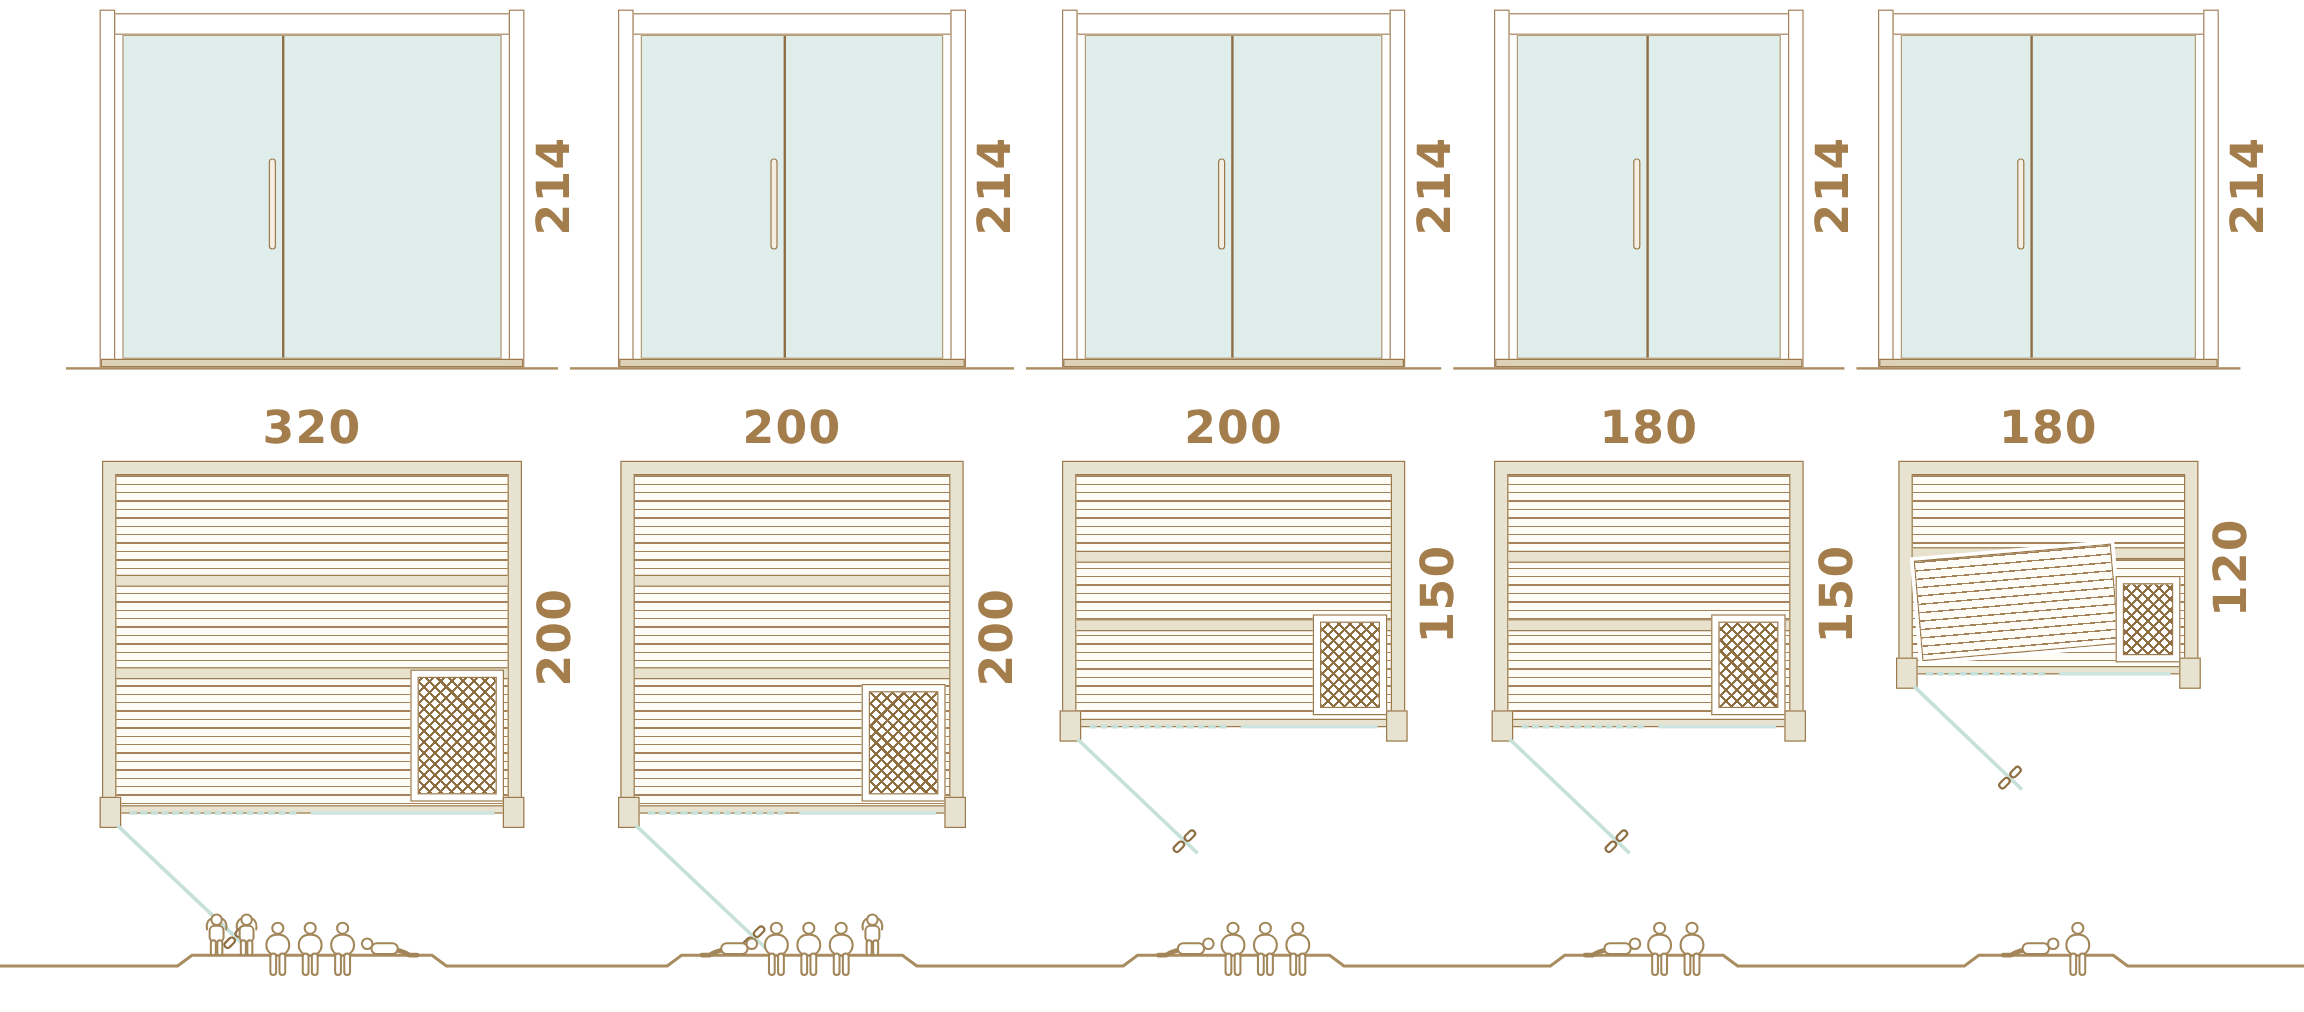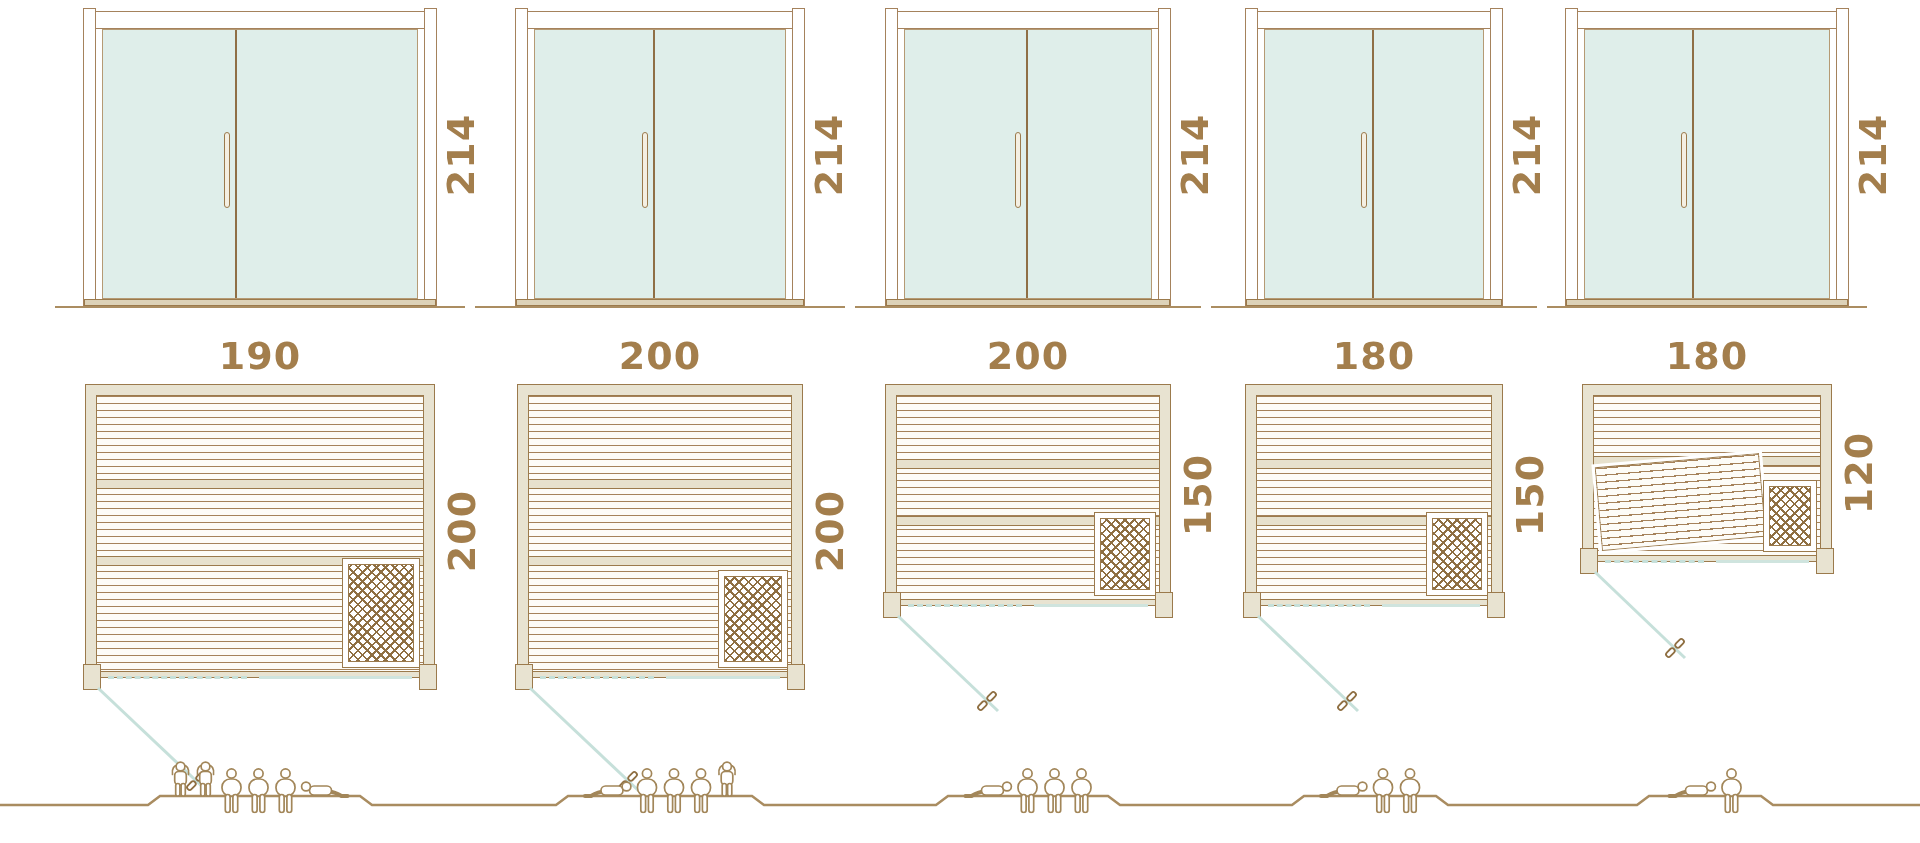--- a/index.html
+++ b/index.html
@@ -51,21 +51,21 @@
     <div class="post left"></div>
     <div class="post right"></div>
     <div class="glass">
       <div class="divider"></div>
       <div class="handle"></div>
     </div>
     <div class="sill"></div>
   </div>
   <div class="elev-ground"></div>
   <span class="dim dim-v" style="top:155px;left:calc(50% + 201px);">214</span>
-  <div class="plan-top-label dim">190</div>
+  <div class="plan-top-label dim">320</div>
   <div class="plan" style="width:350px;height:294px;">
     <div class="plan-inner">
       <div class="bench-edge" style="top:30%;"></div>
       <div class="bench-edge" style="top:58%;"></div>
       <div class="heater">
           <div class="lattice" style="width:64px;height:96px;"></div>
         </div>
     </div>
     <div class="stub left"></div>
     <div class="stub right"></div>

